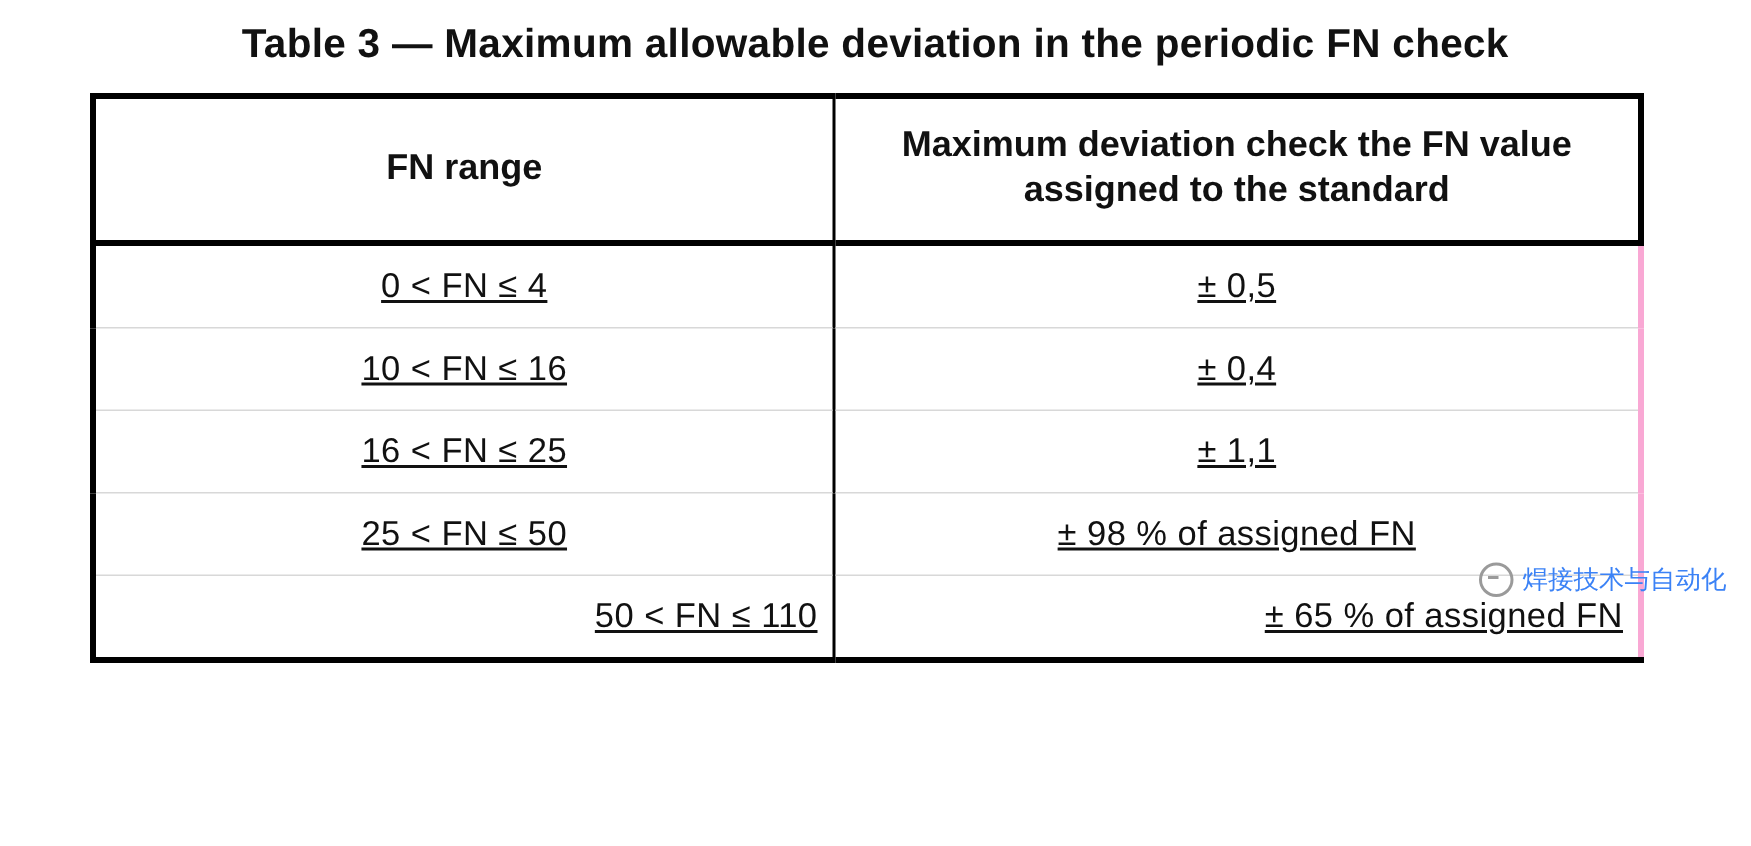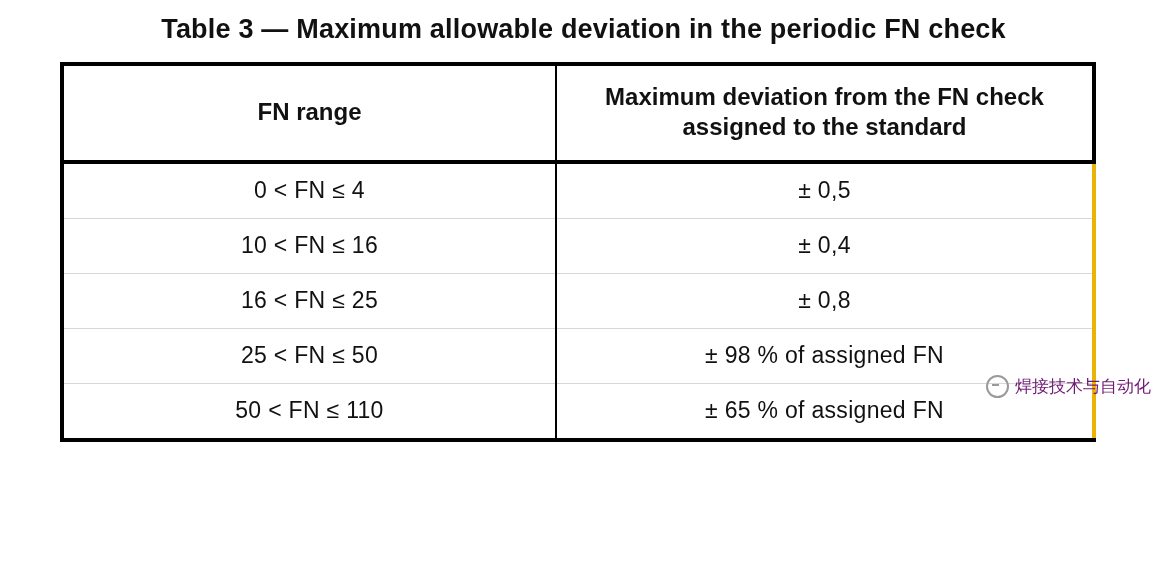--- a/index.html
+++ b/index.html
@@ -67,37 +67,39 @@
   table.fn-table tbody td {
     border-left: 4px solid #000000;
     border-right: 2px solid #000000;
     border-bottom: 1px solid #d8d8d8;
     padding: 13px 10px 14px 10px;
     font-size: 23px;
     text-align: center;
     vertical-align: middle;
     color: #111111;
     letter-spacing: 0.3px;
+    text-decoration: underline;
   }
   table.fn-table tbody td.last {
-    border-right: 4px solid #eab308;
+    border-right: 4px solid #f9a8d4;
     border-left: 2px solid #000000;
   }
   table.fn-table tbody tr:last-child td {
     border-bottom: 4px solid #000000;
+    text-align: right;
   }
   .watermark {
     position: absolute;
     right: 16px;
     bottom: 14px;
     display: flex;
     align-items: flex-start;
     gap: 6px;
     font-size: 17px;
-    color: #701a75;
+    color: #3b82f6;
     white-space: nowrap;
   }
   .wm-logo {
     width: 19px;
     height: 19px;
     border-radius: 50%;
     border: 2px solid #9a9a9a;
     position: relative;
     flex: 0 0 auto;
   }
@@ -120,35 +122,35 @@
 
   <div class="table-wrap">
     <table class="fn-table">
       <colgroup>
         <col class="col-a">
         <col class="col-b">
       </colgroup>
       <thead>
         <tr>
           <th>FN range</th>
-          <th class="last">Maximum deviation from the FN check assigned to the standard</th>
+          <th class="last">Maximum deviation check the FN value assigned to the standard</th>
         </tr>
       </thead>
       <tbody>
         <tr>
           <td>0 &lt; FN ≤ 4</td>
           <td class="last">± 0,5</td>
         </tr>
         <tr>
           <td>10 &lt; FN ≤ 16</td>
           <td class="last">± 0,4</td>
         </tr>
         <tr>
           <td>16 &lt; FN ≤ 25</td>
-          <td class="last">± 0,8</td>
+          <td class="last">± 1,1</td>
         </tr>
         <tr>
           <td>25 &lt; FN ≤ 50</td>
           <td class="last">± 98 % of assigned FN</td>
         </tr>
         <tr>
           <td>50 &lt; FN ≤ 110</td>
           <td class="last">± 65 % of assigned FN</td>
         </tr>
       </tbody>

